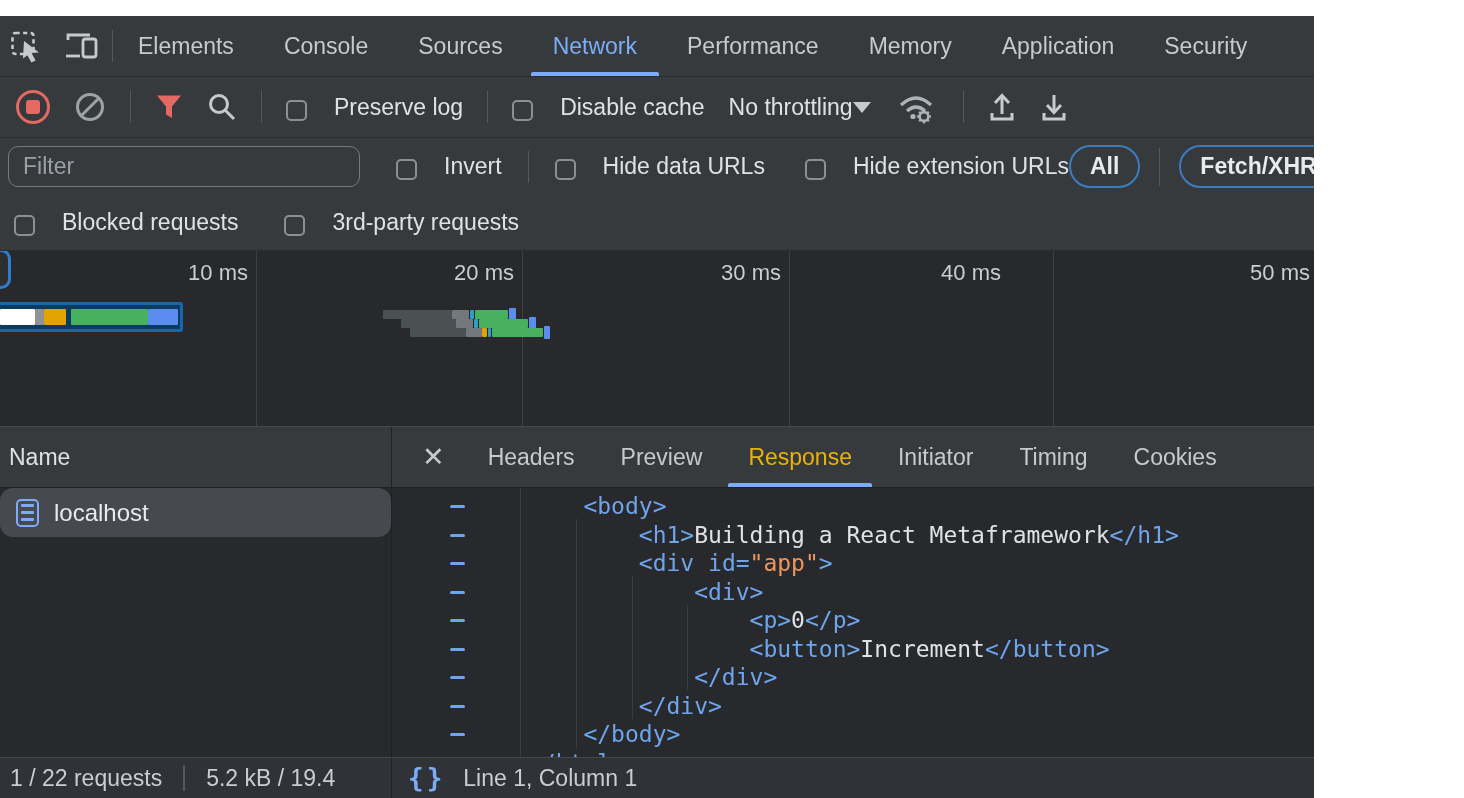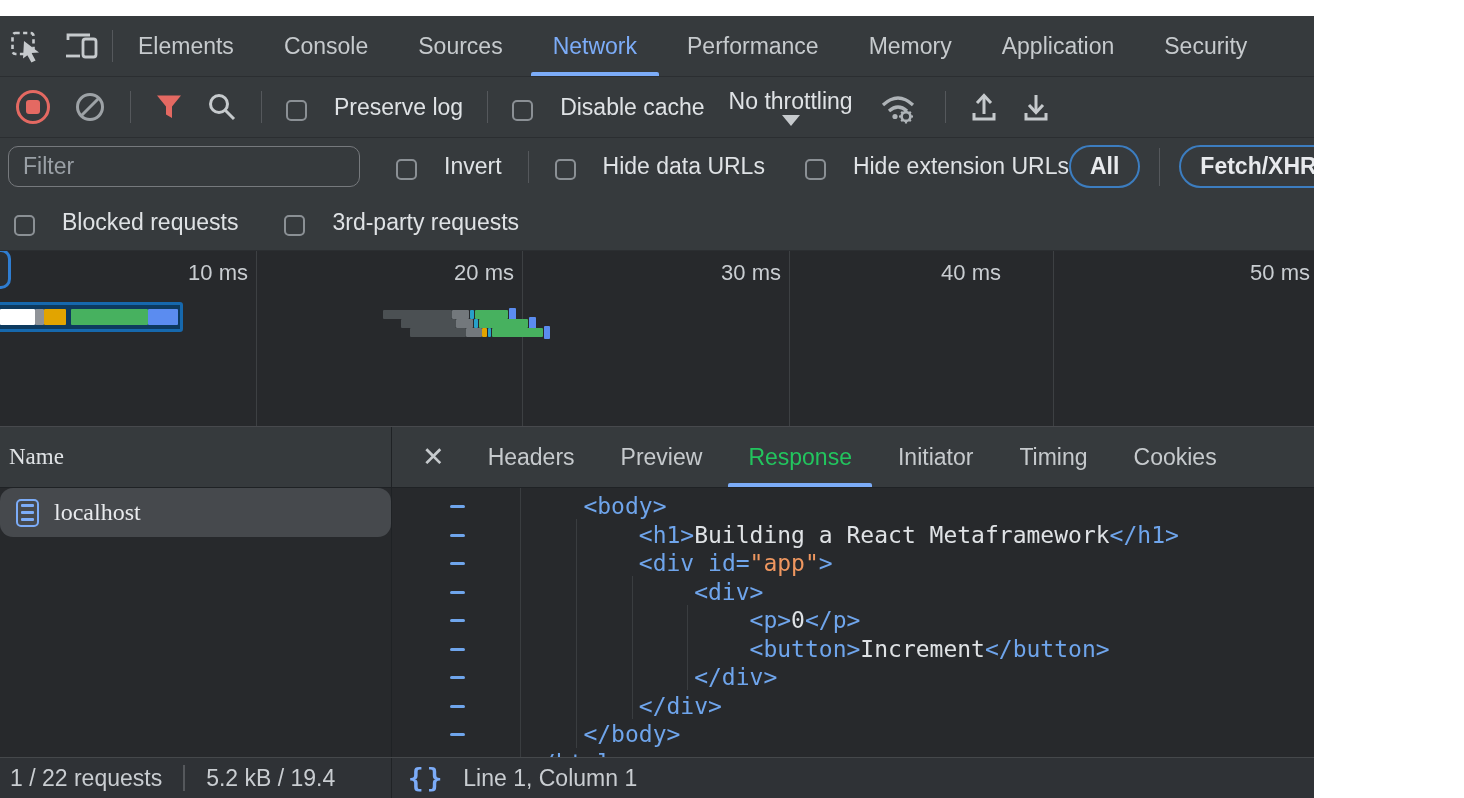--- a/index.html
+++ b/index.html
@@ -17,21 +17,21 @@
   .tab.sel{color:#7cacf8;}
   .tab-underline{position:absolute;left:3px;right:3px;bottom:0;height:4px;background:#7cacf8;border-radius:2px 2px 0 0;}
 
   
   .toolbar2{height:61px;flex:none;display:flex;align-items:center;padding:0 16px;gap:24px;border-bottom:1px solid #2b2e31;}
   .grp{display:flex;align-items:flex-end;gap:27px;flex:none;}
   .rec{width:34px;height:34px;border:3px solid #e46962;border-radius:50%;display:flex;align-items:center;justify-content:center;}
   .rec i{width:14px;height:14px;background:#e46962;border-radius:3px;}
   .cb{width:21px;height:21px;border:2px solid #8b9095;border-radius:5px;background:transparent;flex:none;}
   .lbl{font-size:23px;color:#dfe2e5;white-space:nowrap;}
-  .throttle{display:flex;align-items:center;gap:0;flex-direction:column;}
+  .throttle{display:flex;align-items:center;gap:0;}
   .tri{width:0;height:0;border-left:9px solid transparent;border-right:9px solid transparent;border-top:11px solid #c6cacd;}
 
   
   .filterbar{height:57px;flex:none;display:flex;align-items:center;padding:0 0 0 8px;overflow:hidden;}
   .filter-input{width:352px;height:41px;flex:none;border:1.5px solid #76797d;border-radius:10px;background:transparent;
                 color:#dfe2e5;font-size:23px;padding:0 14px;outline:none;font-family:"Liberation Sans",sans-serif;}
   .filter-input::placeholder{color:#9aa0a6;}
   .pillgrp{display:flex;align-items:center;gap:13px;margin-left:auto;flex:none;}
   .pill{height:43px;border-radius:22px;border:2px solid #3c7dc0;display:flex;align-items:center;
         padding:0 19px;font-size:23px;font-weight:700;color:#e8eaed;flex:none;white-space:nowrap;}
@@ -46,35 +46,35 @@
   .overview{position:relative;height:177px;flex:none;background:#27292c;border-top:1px solid #2b2e31;
             border-bottom:1px solid #47494d;overflow:hidden;}
   .gridline{position:absolute;top:0;bottom:0;width:1px;background:#3d4043;}
   .tick{position:absolute;top:9px;width:110px;text-align:right;font-size:22px;color:#c9cdd1;}
   .obar{position:absolute;border-radius:1px;}
   .sel-box{position:absolute;border:3px solid #1668ad;background:#0d3a5f;border-radius:3px;}
   .handle{position:absolute;border:3px solid #2f7dd1;background:#2c2f32;border-radius:10px;}
 
   
   .lower{flex:1;min-height:0;display:flex;}
-  .names{width:392px;flex:none;border-right:1px solid #1f2225;display:flex;flex-direction:column;background:#27292c;font-family:Liberation Serif, serif;}
+  .names{width:392px;flex:none;border-right:1px solid #1f2225;display:flex;flex-direction:column;background:#27292c;}
   .names-header{height:61px;flex:none;background:#363a3d;border-bottom:1px solid #1f2225;display:flex;
                 align-items:center;padding-left:9px;font-size:23px;color:#dfe2e5;}
   .req-row{height:49px;flex:none;background:#46494d;display:flex;align-items:center;padding-left:16px;gap:15px;
            font-size:24px;color:#e8eaed;border-radius:13px;}
   .doc-icon{width:23px;height:28px;border:2.5px solid #7cacf8;border-radius:5px;display:flex;flex-direction:column;
             justify-content:space-evenly;padding:0 3px;flex:none;}
   .doc-icon i{display:block;height:3px;background:#7cacf8;border-radius:1px;}
 
   .detail{flex:1;min-width:0;display:flex;flex-direction:column;background:#27292c;}
   .detail-tabs{height:61px;flex:none;background:#363a3d;border-bottom:1px solid #1f2225;display:flex;
                align-items:stretch;padding-left:10px;}
   .close-x{display:flex;align-items:center;padding:0 20px;font-size:27px;color:#c6cacd;}
   .dtab{position:relative;display:flex;align-items:center;padding:0 23px;font-size:23px;color:#c6cacd;}
-  .dtab.sel{color:#22c55e;}
+  .dtab.sel{color:#eab308;}
 
   
   .code{position:relative;flex:1;min-height:0;overflow:hidden;padding-top:4px;
         font-family:"DejaVu Sans Mono",monospace;font-size:23px;line-height:28.5px;}
   .gutter-border{position:absolute;left:128px;top:0;bottom:0;width:1px;background:#3a3d40;}
   .guide{position:absolute;width:1px;background:#3a3d40;}
   .code-line{display:flex;height:28.5px;}
   .lg{width:129px;flex:none;position:relative;}
   .dash{position:absolute;left:58px;top:13px;width:15px;height:3px;background:#6fa5ec;border-radius:1.5px;}
   .lc{white-space:pre;padding-left:7px;}

